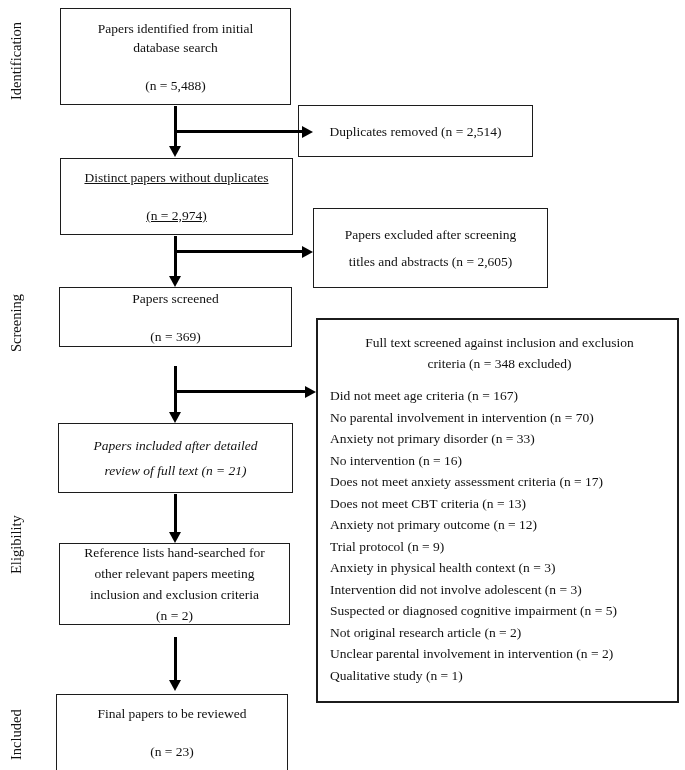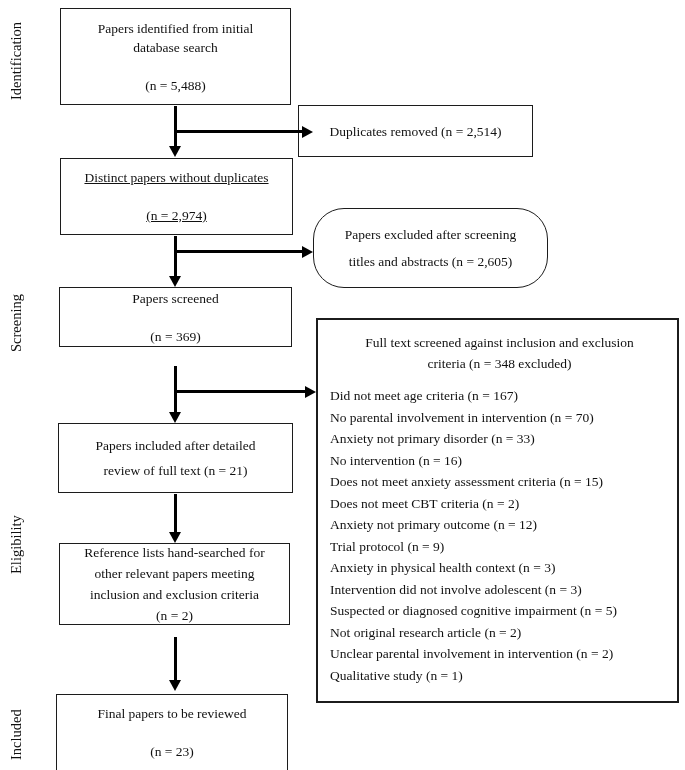--- a/index.html
+++ b/index.html
@@ -31,21 +31,21 @@
     background: #ffffff;
     display: flex;
     align-items: center;
     justify-content: center;
     text-align: center;
     white-space: pre-line;
     font-size: 13.5px;
     line-height: 19px;
     padding: 4px 6px;
   }
-  .lh25 { line-height: 25px; }
+  .lh25 { line-height: 25px; font-style: italic; }
   .lh21 { line-height: 21px; }
   .lh27 { line-height: 27px; }
 
   
   .bigbox {
     position: absolute;
     box-sizing: border-box;
     border: 2px solid #1c1c1c;
     background: #ffffff;
     font-size: 13.5px;
@@ -109,33 +109,33 @@
 other relevant papers meeting
 inclusion and exclusion criteria
 (n = 2)</div>
 
   <div class="fbox" style="left:56px; top:694px; width:232px; height:77px;">Final papers to be reviewed
 
 (n = 23)</div>
 
   <div class="fbox" style="left:298px; top:105px; width:235px; height:52px;">Duplicates removed (n = 2,514)</div>
 
-  <div class="fbox lh27" style="left:313px; top:208px; width:235px; height:80px;border-radius:31px;">Papers excluded after screening
+  <div class="fbox lh27" style="left:313px; top:208px; width:235px; height:80px;">Papers excluded after screening
 titles and abstracts (n = 2,605)</div>
 
   <div class="bigbox" style="left:316px; top:318px; width:363px; height:385px;">
     <div class="bigbox-header">Full text screened against inclusion and exclusion
 criteria (n = 348 excluded)</div>
     <div>
         <div class="reason">Did not meet age criteria (n = 167)</div>
         <div class="reason">No parental involvement in intervention (n = 70)</div>
         <div class="reason">Anxiety not primary disorder (n = 33)</div>
         <div class="reason">No intervention (n = 16)</div>
-        <div class="reason">Does not meet anxiety assessment criteria (n = 15)</div>
-        <div class="reason">Does not meet CBT criteria (n = 2)</div>
+        <div class="reason">Does not meet anxiety assessment criteria (n = 17)</div>
+        <div class="reason">Does not meet CBT criteria (n = 13)</div>
         <div class="reason">Anxiety not primary outcome (n = 12)</div>
         <div class="reason">Trial protocol (n = 9)</div>
         <div class="reason">Anxiety in physical health context (n = 3)</div>
         <div class="reason">Intervention did not involve adolescent (n = 3)</div>
         <div class="reason">Suspected or diagnosed cognitive impairment (n = 5)</div>
         <div class="reason">Not original research article (n = 2)</div>
         <div class="reason">Unclear parental involvement in intervention (n = 2)</div>
         <div class="reason">Qualitative study (n = 1)</div>
       </div>
   </div>

